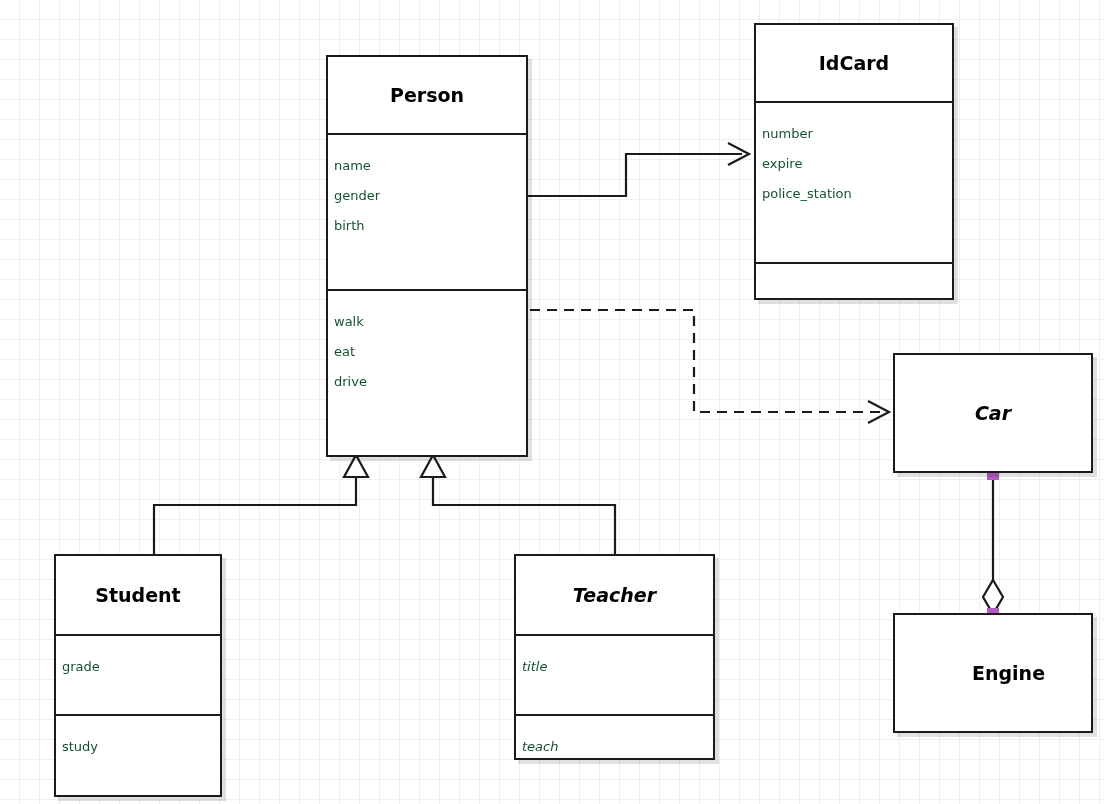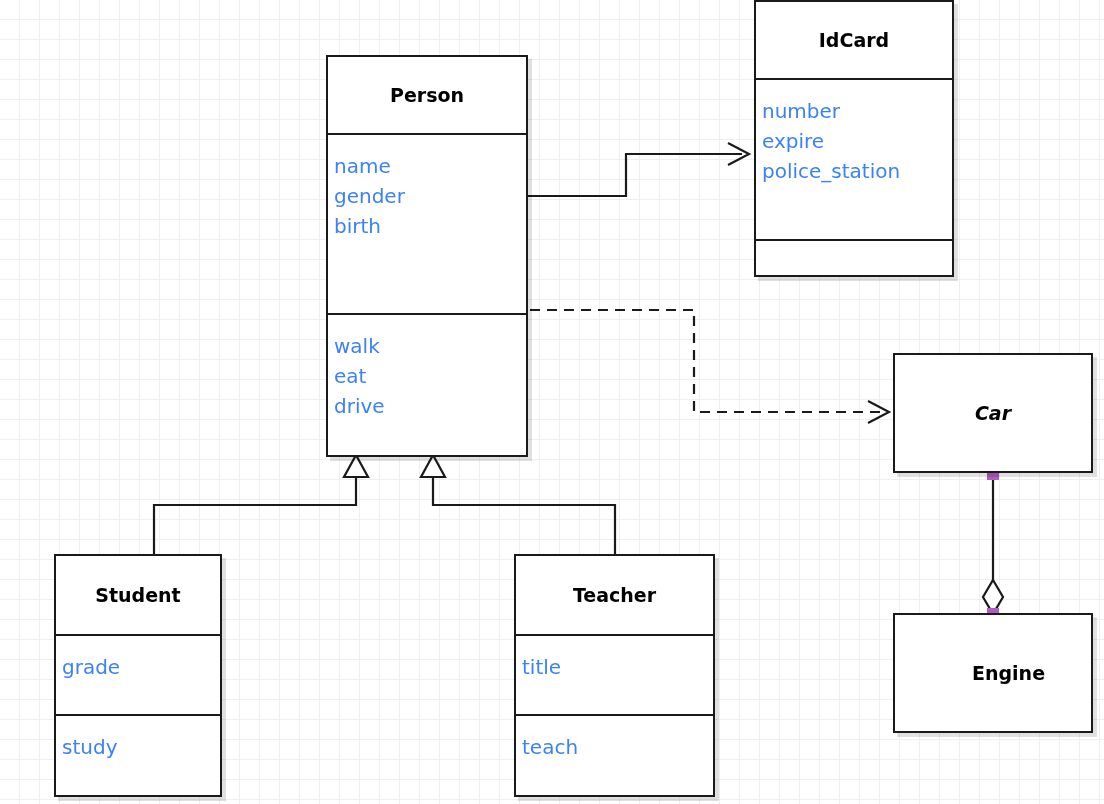--- a/index.html
+++ b/index.html
@@ -49,22 +49,22 @@
   .cls-section {
     box-sizing: border-box;
     border-top: 2px solid #1a1a1a;
     padding: 16px 0 0 6px;
     overflow: hidden;
   }
   .cls-section.empty {
     padding: 0;
   }
   .member {
-    font-size: 20px;
-    color: #3b82f6;
+    font-size: 13px;
+    color: #14532d;
     line-height: 30px;
     white-space: nowrap;
   }
 </style>
 </head>
 <body>
 
 <div id="canvas">
 
   <svg id="edge-layer" width="1104" height="804" viewBox="0 0 1104 804">
@@ -97,53 +97,53 @@
     <g>
       <path d="M 993 473 L 993 613" fill="none" stroke="#1a1a1a" stroke-width="2.2"></path>
       <polygon points="993,580 1003,597 993,614 983,597" fill="#ffffff" stroke="#1a1a1a" stroke-width="2.2"></polygon>
       <rect x="987" y="468" width="12" height="12" fill="#b05cc0"></rect>
       <rect x="987" y="608" width="12" height="12" fill="#b05cc0"></rect>
     </g>
   </svg>
 
   <div class="uml-class" style="left:294px; top:55px; width:202px; height:402px;margin-left:32px;">
     <div class="cls-title" style="height:76px;">Person</div>
-    <div class="cls-section" style="height:180px;">
+    <div class="cls-section" style="height:156px;">
       <div class="member">name</div>
       <div class="member">gender</div>
       <div class="member">birth</div>
     </div>
     <div class="cls-section" style="height:166px;">
       <div class="member">walk</div>
       <div class="member">eat</div>
       <div class="member">drive</div>
     </div>
   </div>
 
-  <div class="uml-class" style="left:754px; top:0; width:200px; height:277px;">
+  <div class="uml-class" style="left:754px; top:23px; width:200px; height:277px;">
     <div class="cls-title" style="height:76px;">IdCard</div>
     <div class="cls-section" style="height:161px;">
       <div class="member">number</div>
       <div class="member">expire</div>
       <div class="member">police_station</div>
     </div>
     <div class="cls-section empty" style="height:40px;"></div>
   </div>
 
   <div class="uml-class" style="left:54px; top:554px; width:168px; height:243px;">
     <div class="cls-title" style="height:78px;">Student</div>
     <div class="cls-section" style="height:80px;">
       <div class="member">grade</div>
     </div>
     <div class="cls-section" style="height:85px;">
       <div class="member">study</div>
     </div>
   </div>
 
-  <div class="uml-class" style="left:514px; top:554px; width:201px; height:243px;">
+  <div class="uml-class" style="left:514px; top:554px; width:201px; height:206px;font-style:italic;">
     <div class="cls-title" style="height:78px;">Teacher</div>
     <div class="cls-section" style="height:80px;">
       <div class="member">title</div>
     </div>
     <div class="cls-section" style="height:85px;">
       <div class="member">teach</div>
     </div>
   </div>
 
   <div class="uml-class" style="left:893px; top:353px; width:200px; height:120px;">

